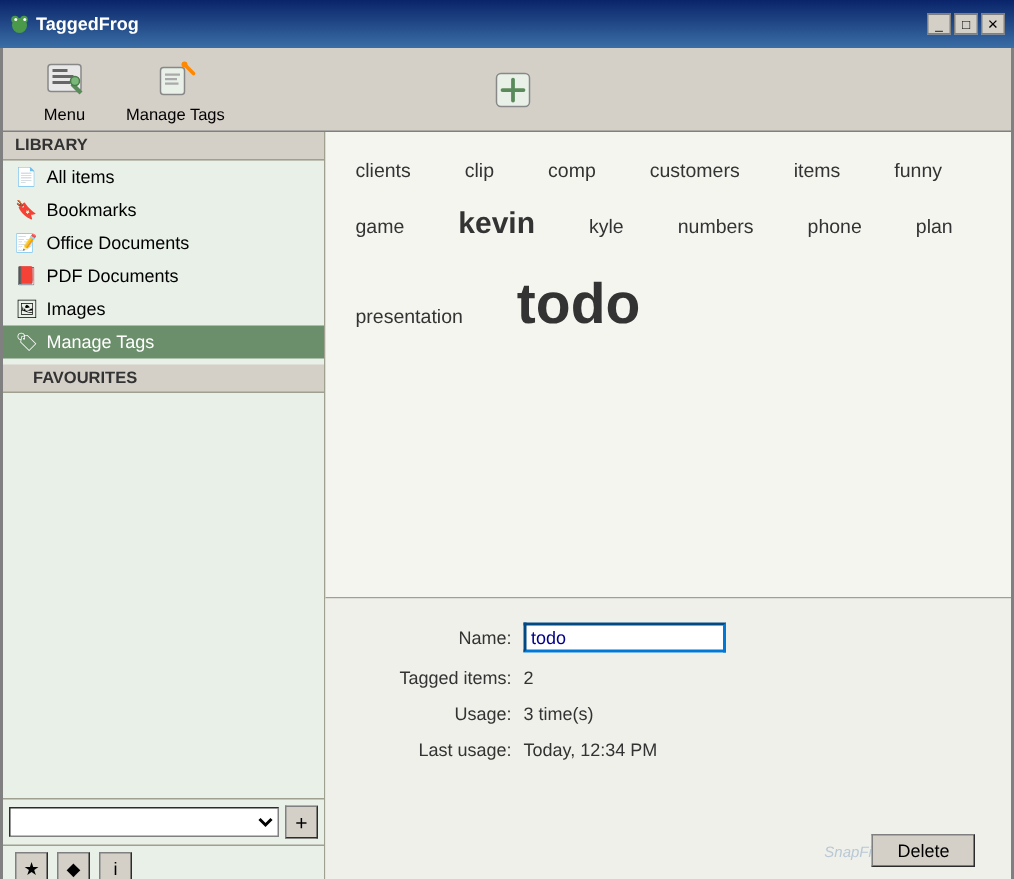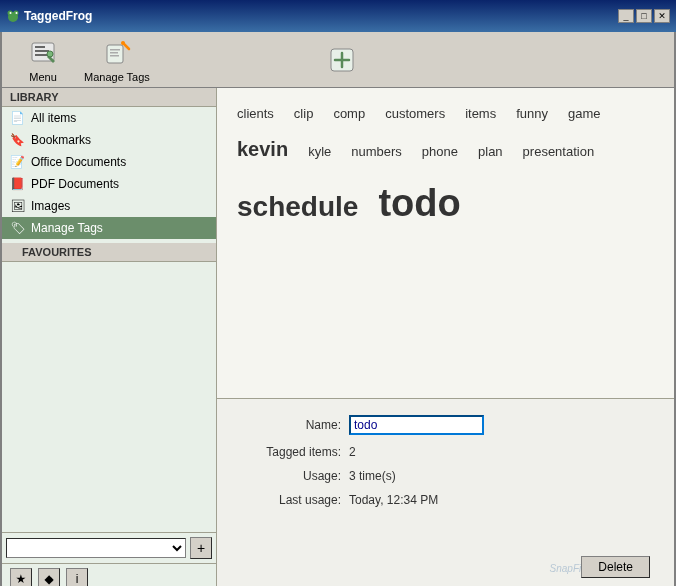--- a/index.html
+++ b/index.html
@@ -180,21 +180,21 @@
     
     .tags-area {
       flex: 1;
       padding: 16px 20px;
       border-bottom: 1px solid #a0a090;
       overflow: auto;
     }
     .tags-container {
       display: flex;
       flex-wrap: wrap;
-      gap: 8px 20px;
+      gap: 8px 36px;
       align-items: baseline;
     }
     .tag {
       cursor: pointer;
       color: #333;
       line-height: 1.6;
     }
     .tag.size-sm { font-size: 13px; }
     .tag.size-lg { font-size: 20px; font-weight: bold; }
     .tag.size-xl { font-size: 28px; font-weight: bold; }
@@ -385,21 +385,20 @@
             <span class="tag size-sm">customers</span>
             <span class="tag size-sm">items</span>
             <span class="tag size-sm">funny</span>
             <span class="tag size-sm">game</span>
             <span class="tag size-lg">kevin</span>
             <span class="tag size-sm">kyle</span>
             <span class="tag size-sm">numbers</span>
             <span class="tag size-sm">phone</span>
             <span class="tag size-sm">plan</span>
             <span class="tag size-sm">presentation</span>
-            <span class="tag size-xl">schedule</span>
             <span class="tag size-xxl">todo</span>
           </div>
       </div>
 
       <div class="detail-area">
         <div class="detail-row">
           <span class="detail-label">Name:</span>
           <input class="detail-input" type="text" value="todo" style="">
         </div>
         <div class="detail-row">

